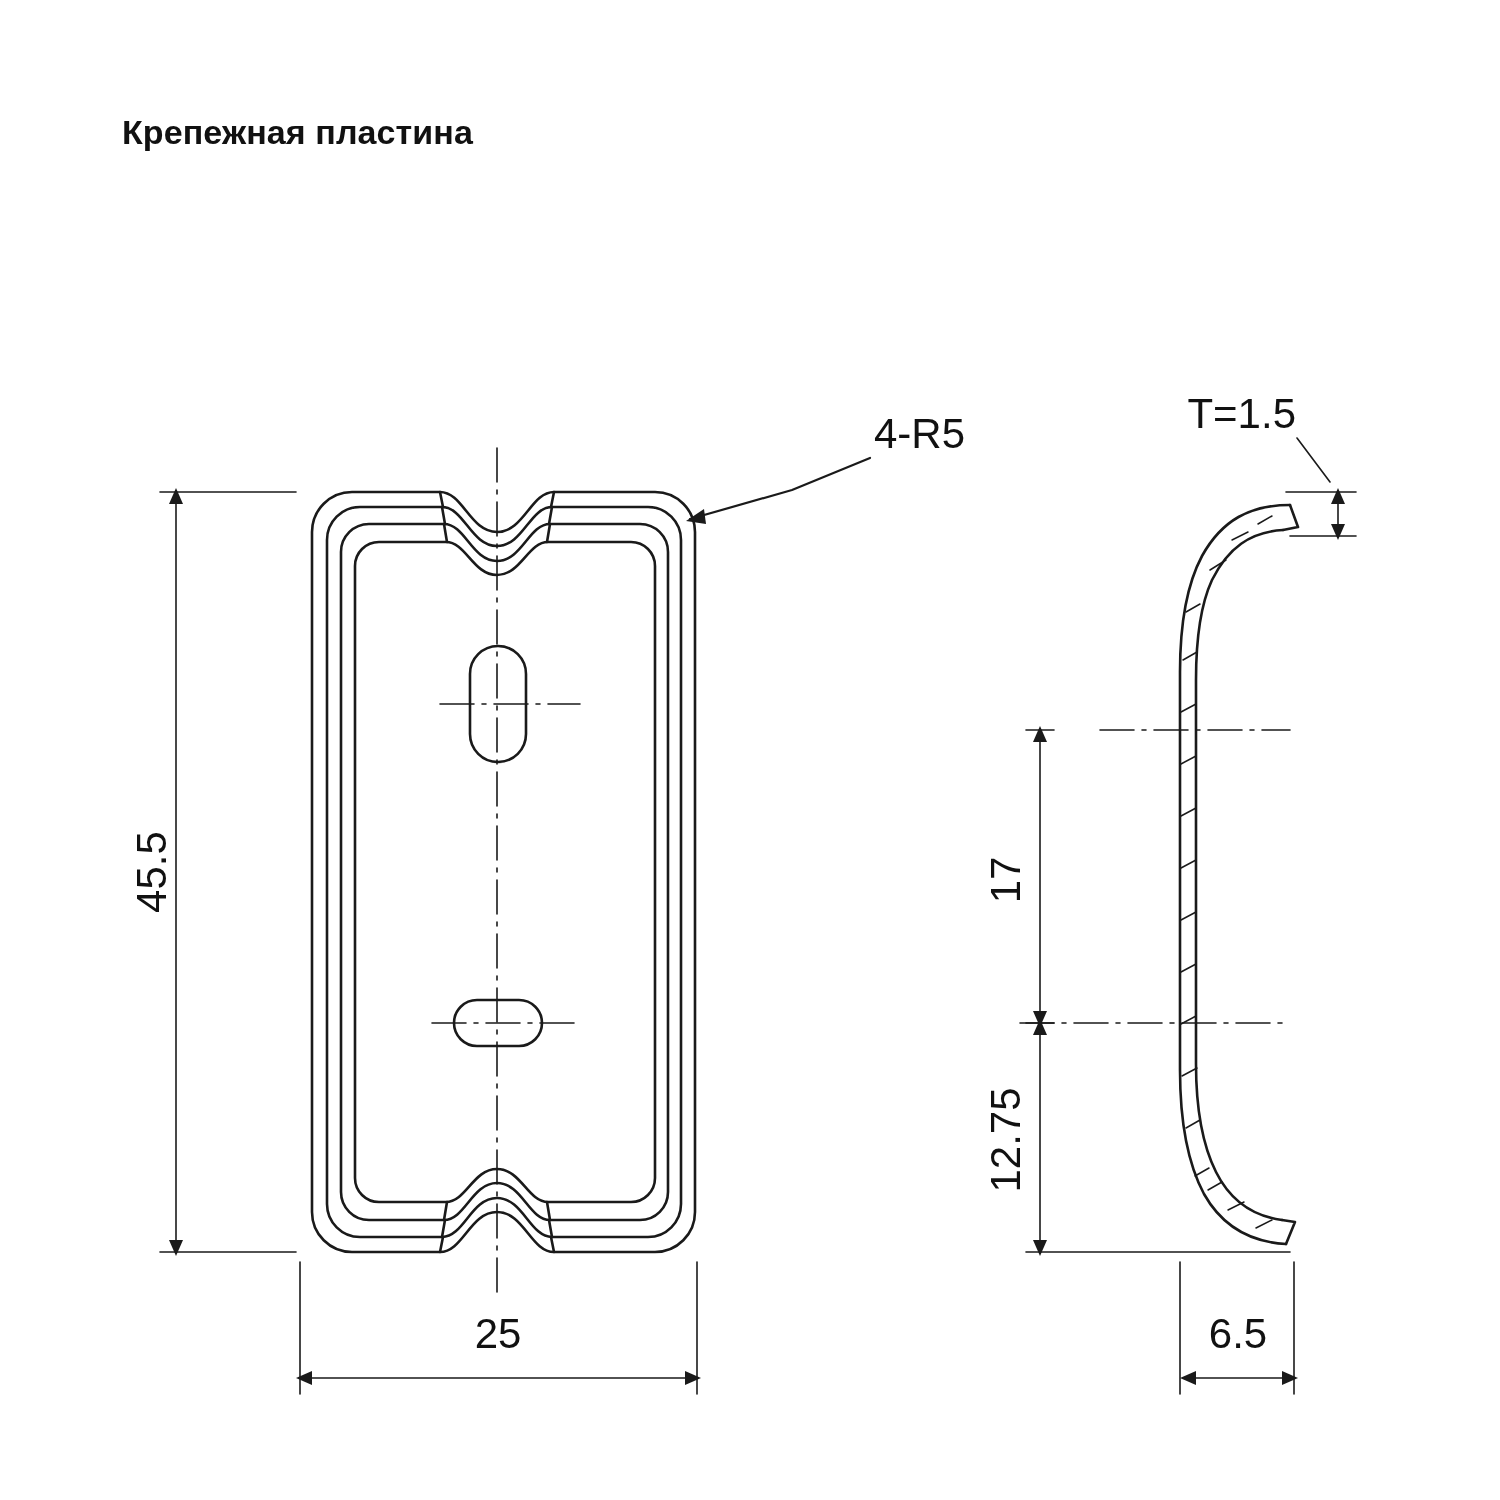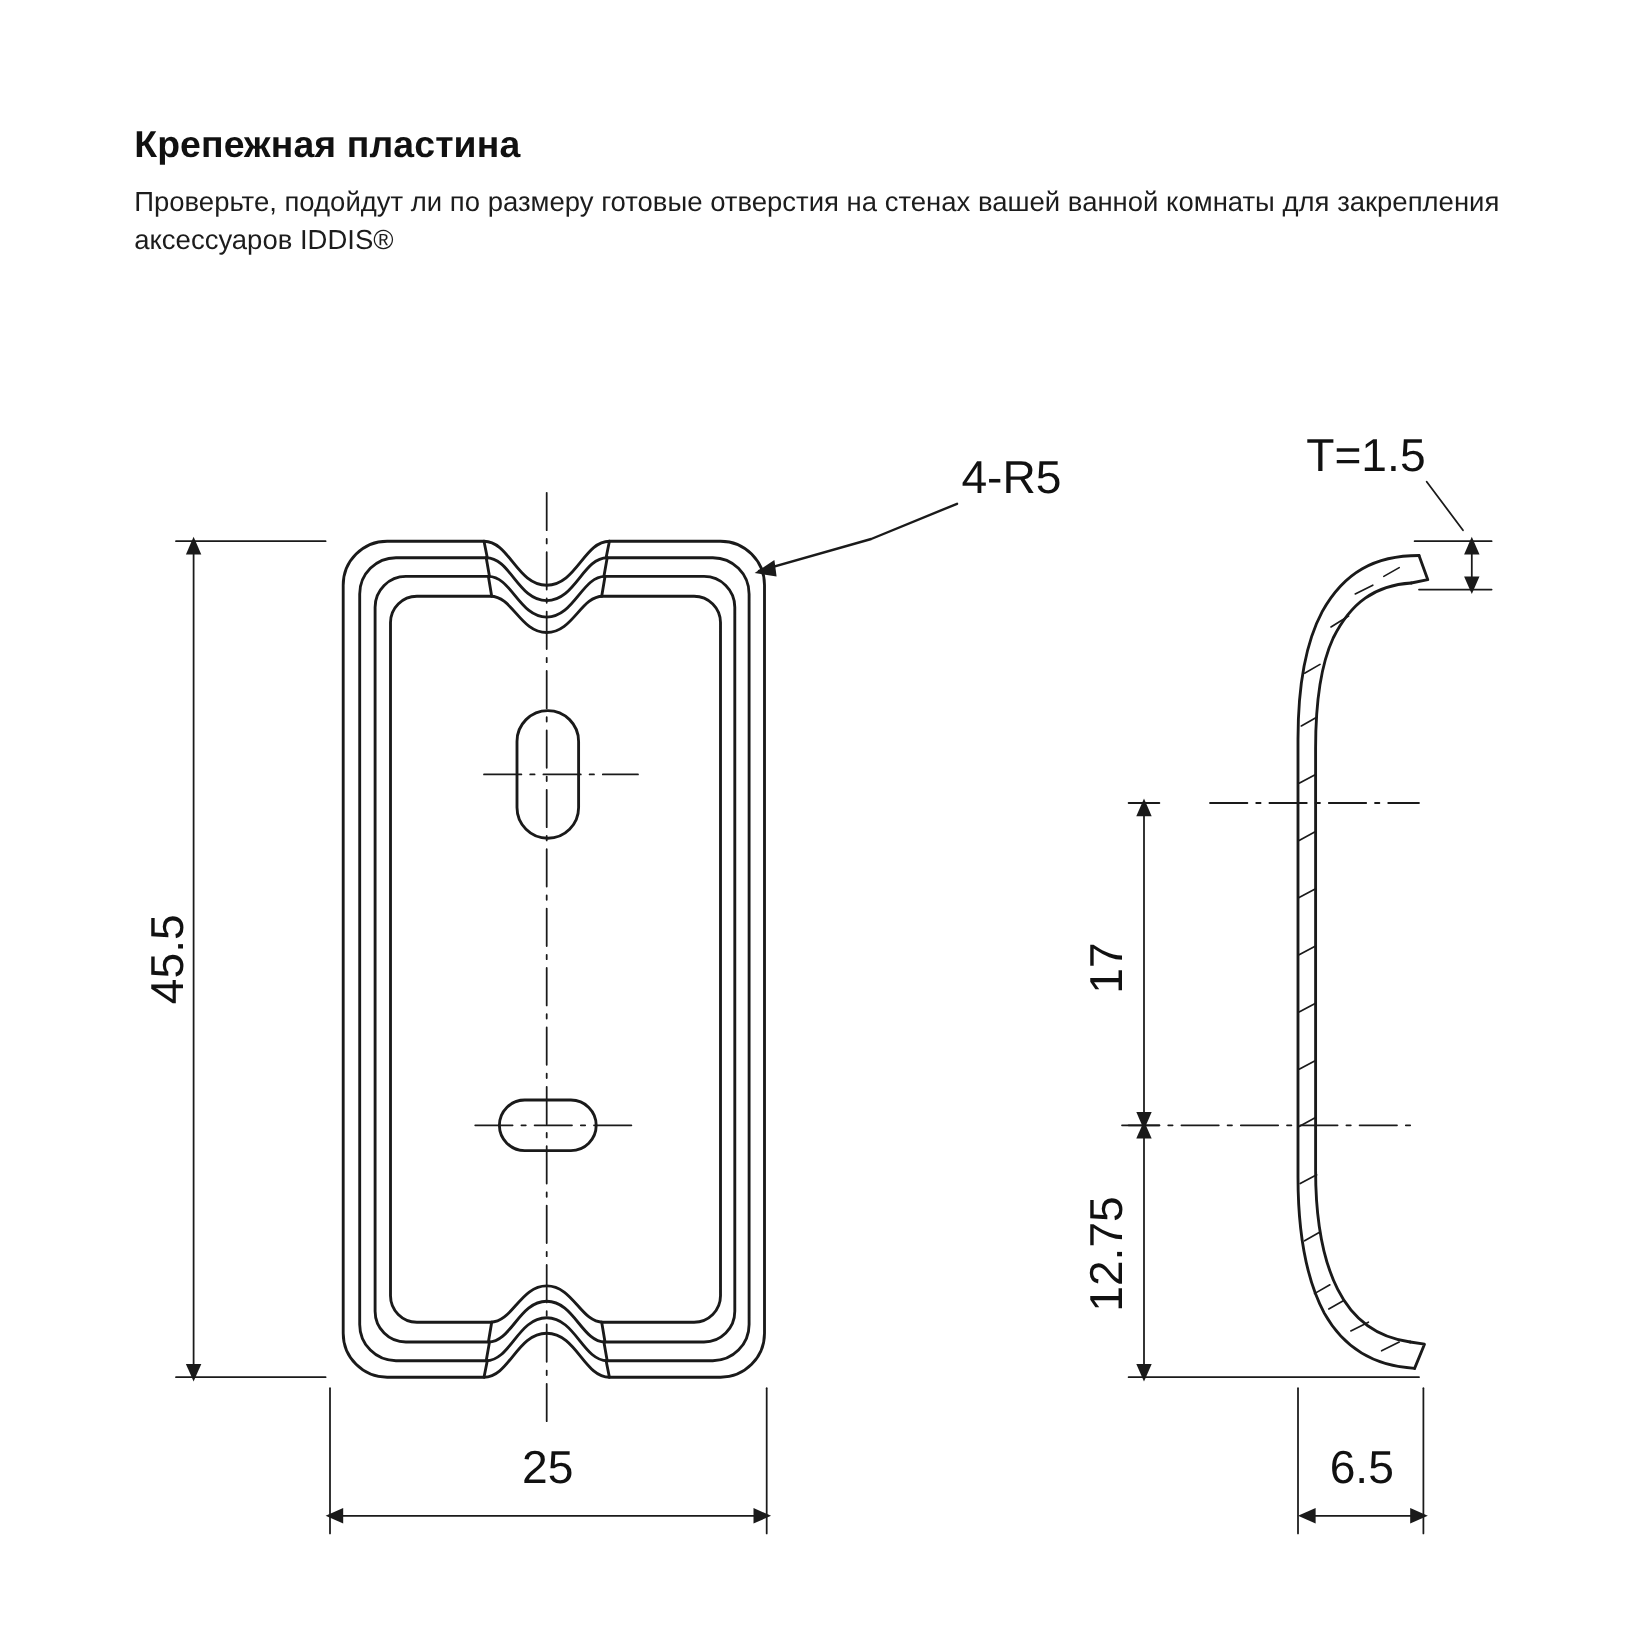--- a/index.html
+++ b/index.html
@@ -54,21 +54,20 @@
     fill: #111111;
   }
 </style>
 </head>
 <body>
 
 <div class="page">
 
   <div class="header">
     <h1 class="title">Крепежная пластина</h1>
-    <p class="subtitle">Проверьте, подойдут ли по размеру готовые отверстия на стенах вашей ванной комнаты для закрепления аксессуаров IDDIS®</p>
   </div>
 
   <svg class="drawing" viewBox="0 0 1500 1500" xmlns="http://www.w3.org/2000/svg">
 
     <g fill="none" stroke="#1a1a1a" stroke-width="2.6" stroke-linecap="round" stroke-linejoin="round">
 
       <g>
 
         <path d="M 312 532
                  A 40 40 0 0 1 352 492

